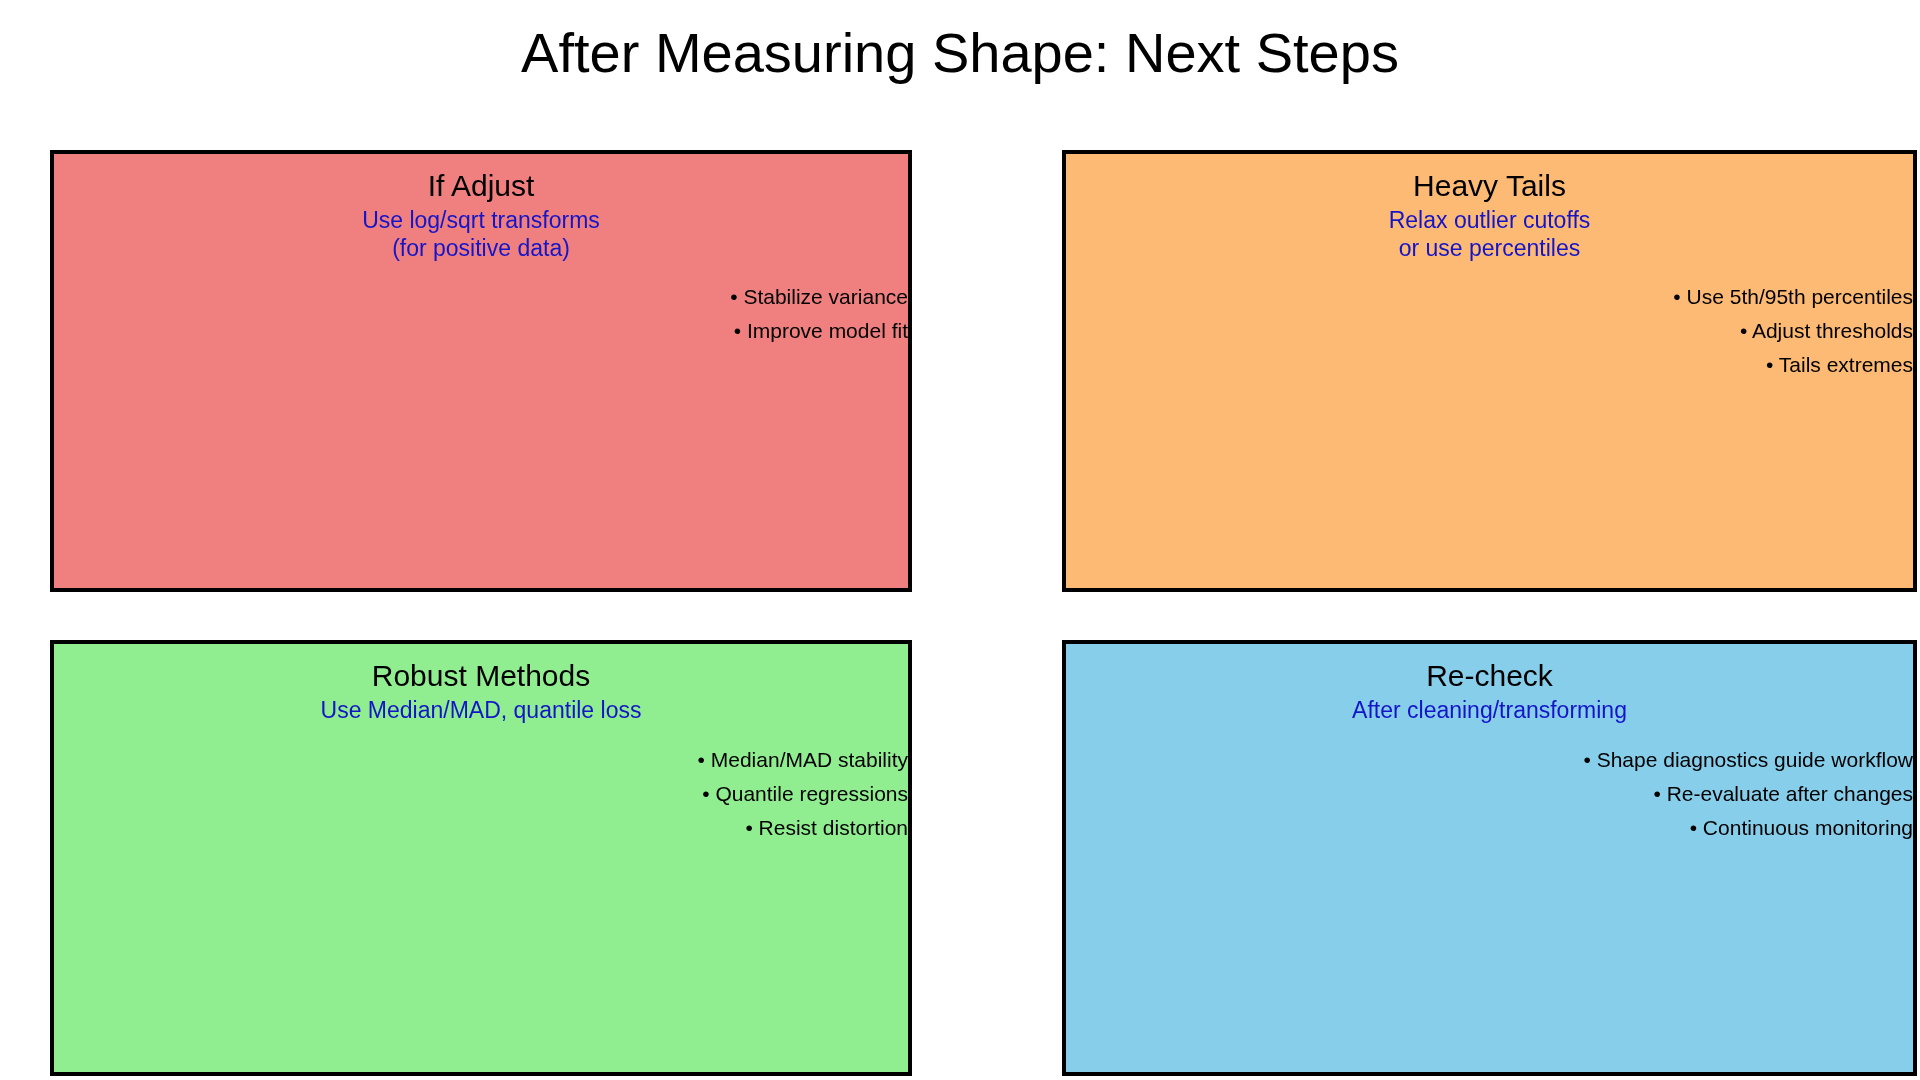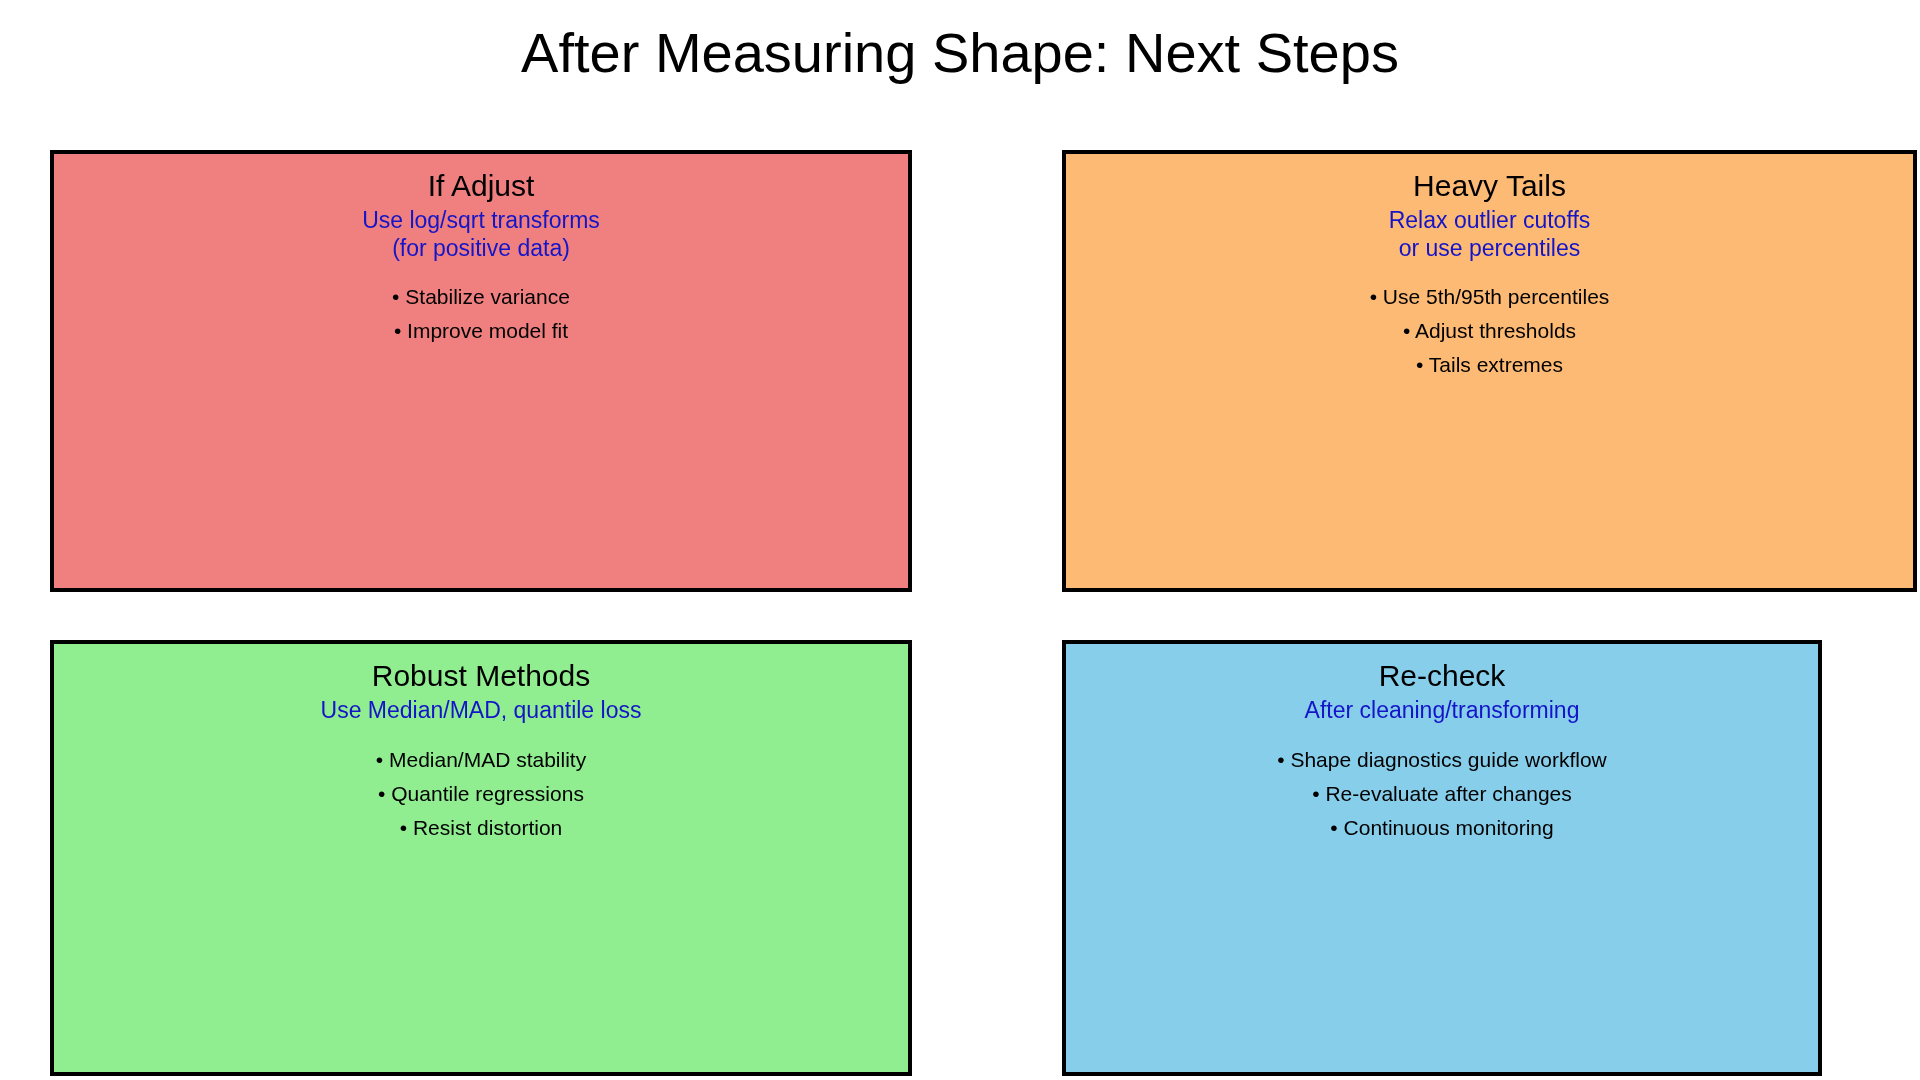--- a/index.html
+++ b/index.html
@@ -60,36 +60,37 @@
     line-height: 1.18;
     margin: 0;
     white-space: pre-line;
   }
 
   .panel-bullets {
     margin: 0;
     padding: 0;
     list-style: none;
     margin-top: 24px;
+    text-align: right;
   }
 
   .panel-bullets li {
     font-size: 21px;
     font-weight: 400;
     color: #000000;
     line-height: 1.0;
     margin: 0 0 13px 0;
     white-space: nowrap;
   }
 
   
   #panel-if-skewed     { left: 50px;   top: 150px; width: 862px; height: 442px; }
   #panel-heavy-tails   { left: 1062px; top: 150px; width: 855px; height: 442px; }
   #panel-robust        { left: 50px;   top: 640px; width: 862px; height: 436px; }
-  #panel-recheck       { left: 1062px; top: 640px; width: 760px; height: 436px; }
+  #panel-recheck       { left: 1062px; top: 640px; width: 855px; height: 436px; }
 </style>
 </head>
 <body style="background: rgb(255, 255, 255);">
 
 <div id="page-title" style="color: rgb(0, 0, 0);">After Measuring Shape: Next Steps</div>
 
 <div class="panel" id="panel-if-skewed" style="background-color: rgb(240, 128, 128); border-color: rgb(0, 0, 0);">
   <div class="panel-inner">
     <div class="panel-heading">If Adjust</div>
     <div class="panel-subtitle" style="color: rgb(20, 20, 200);">Use log/sqrt transforms

